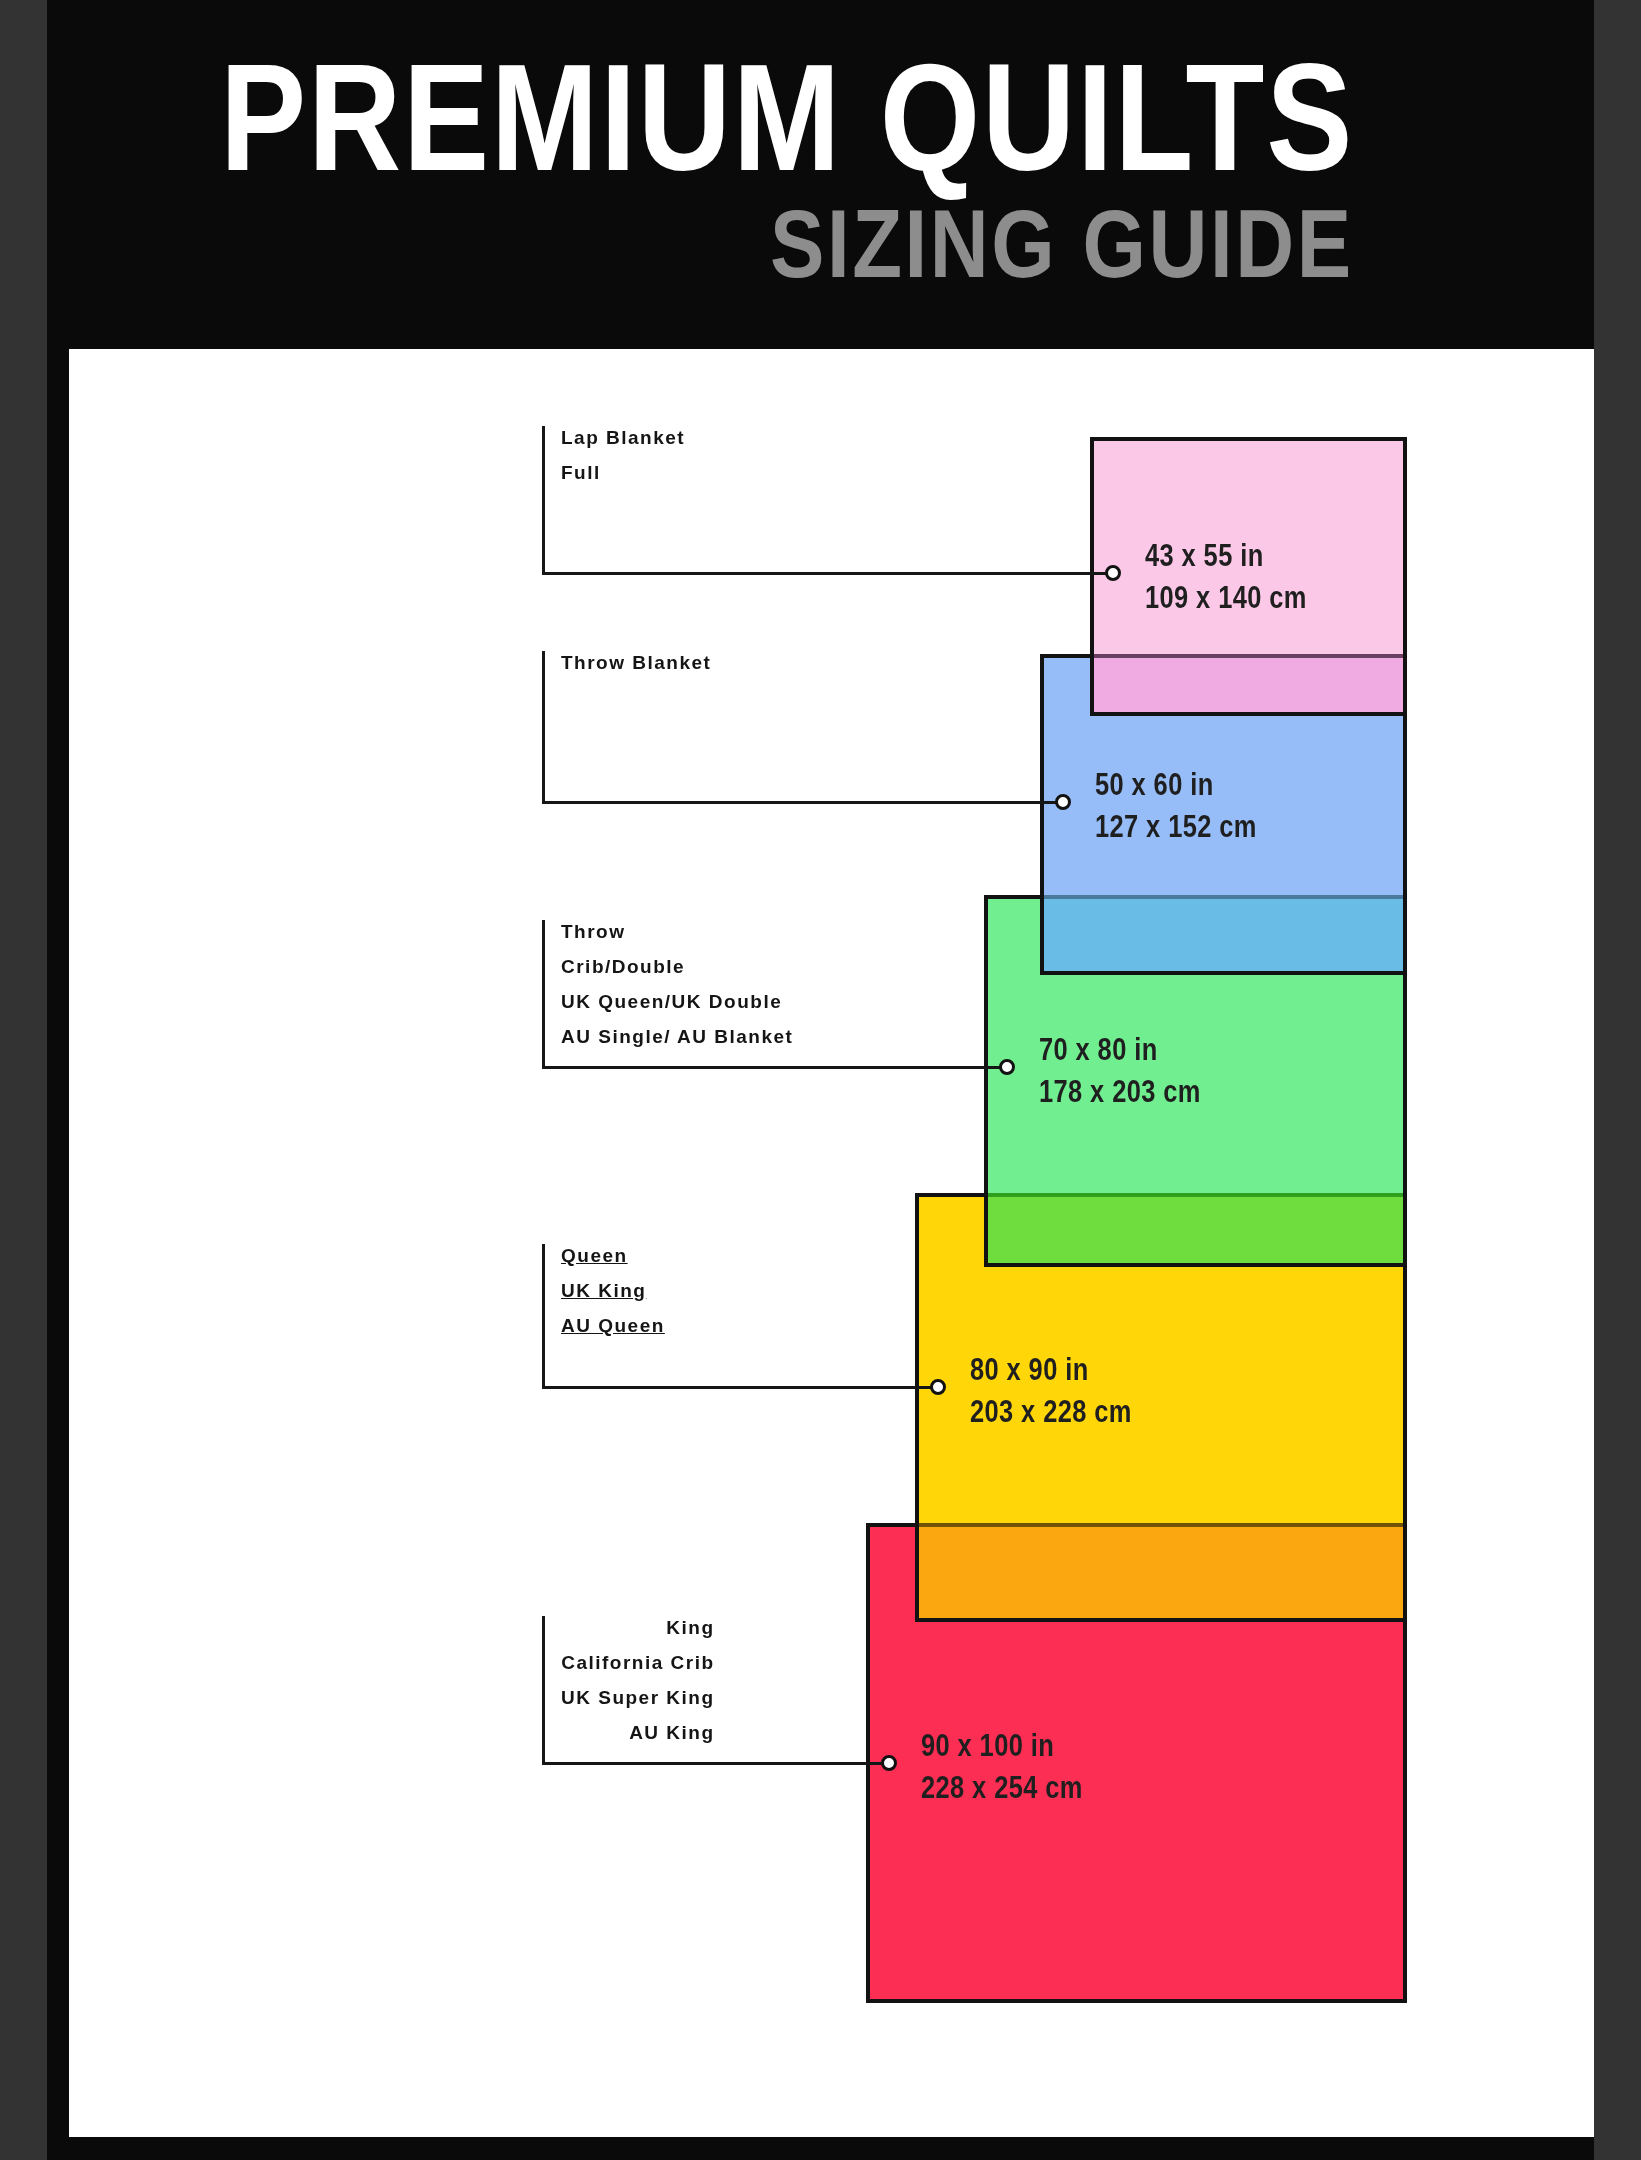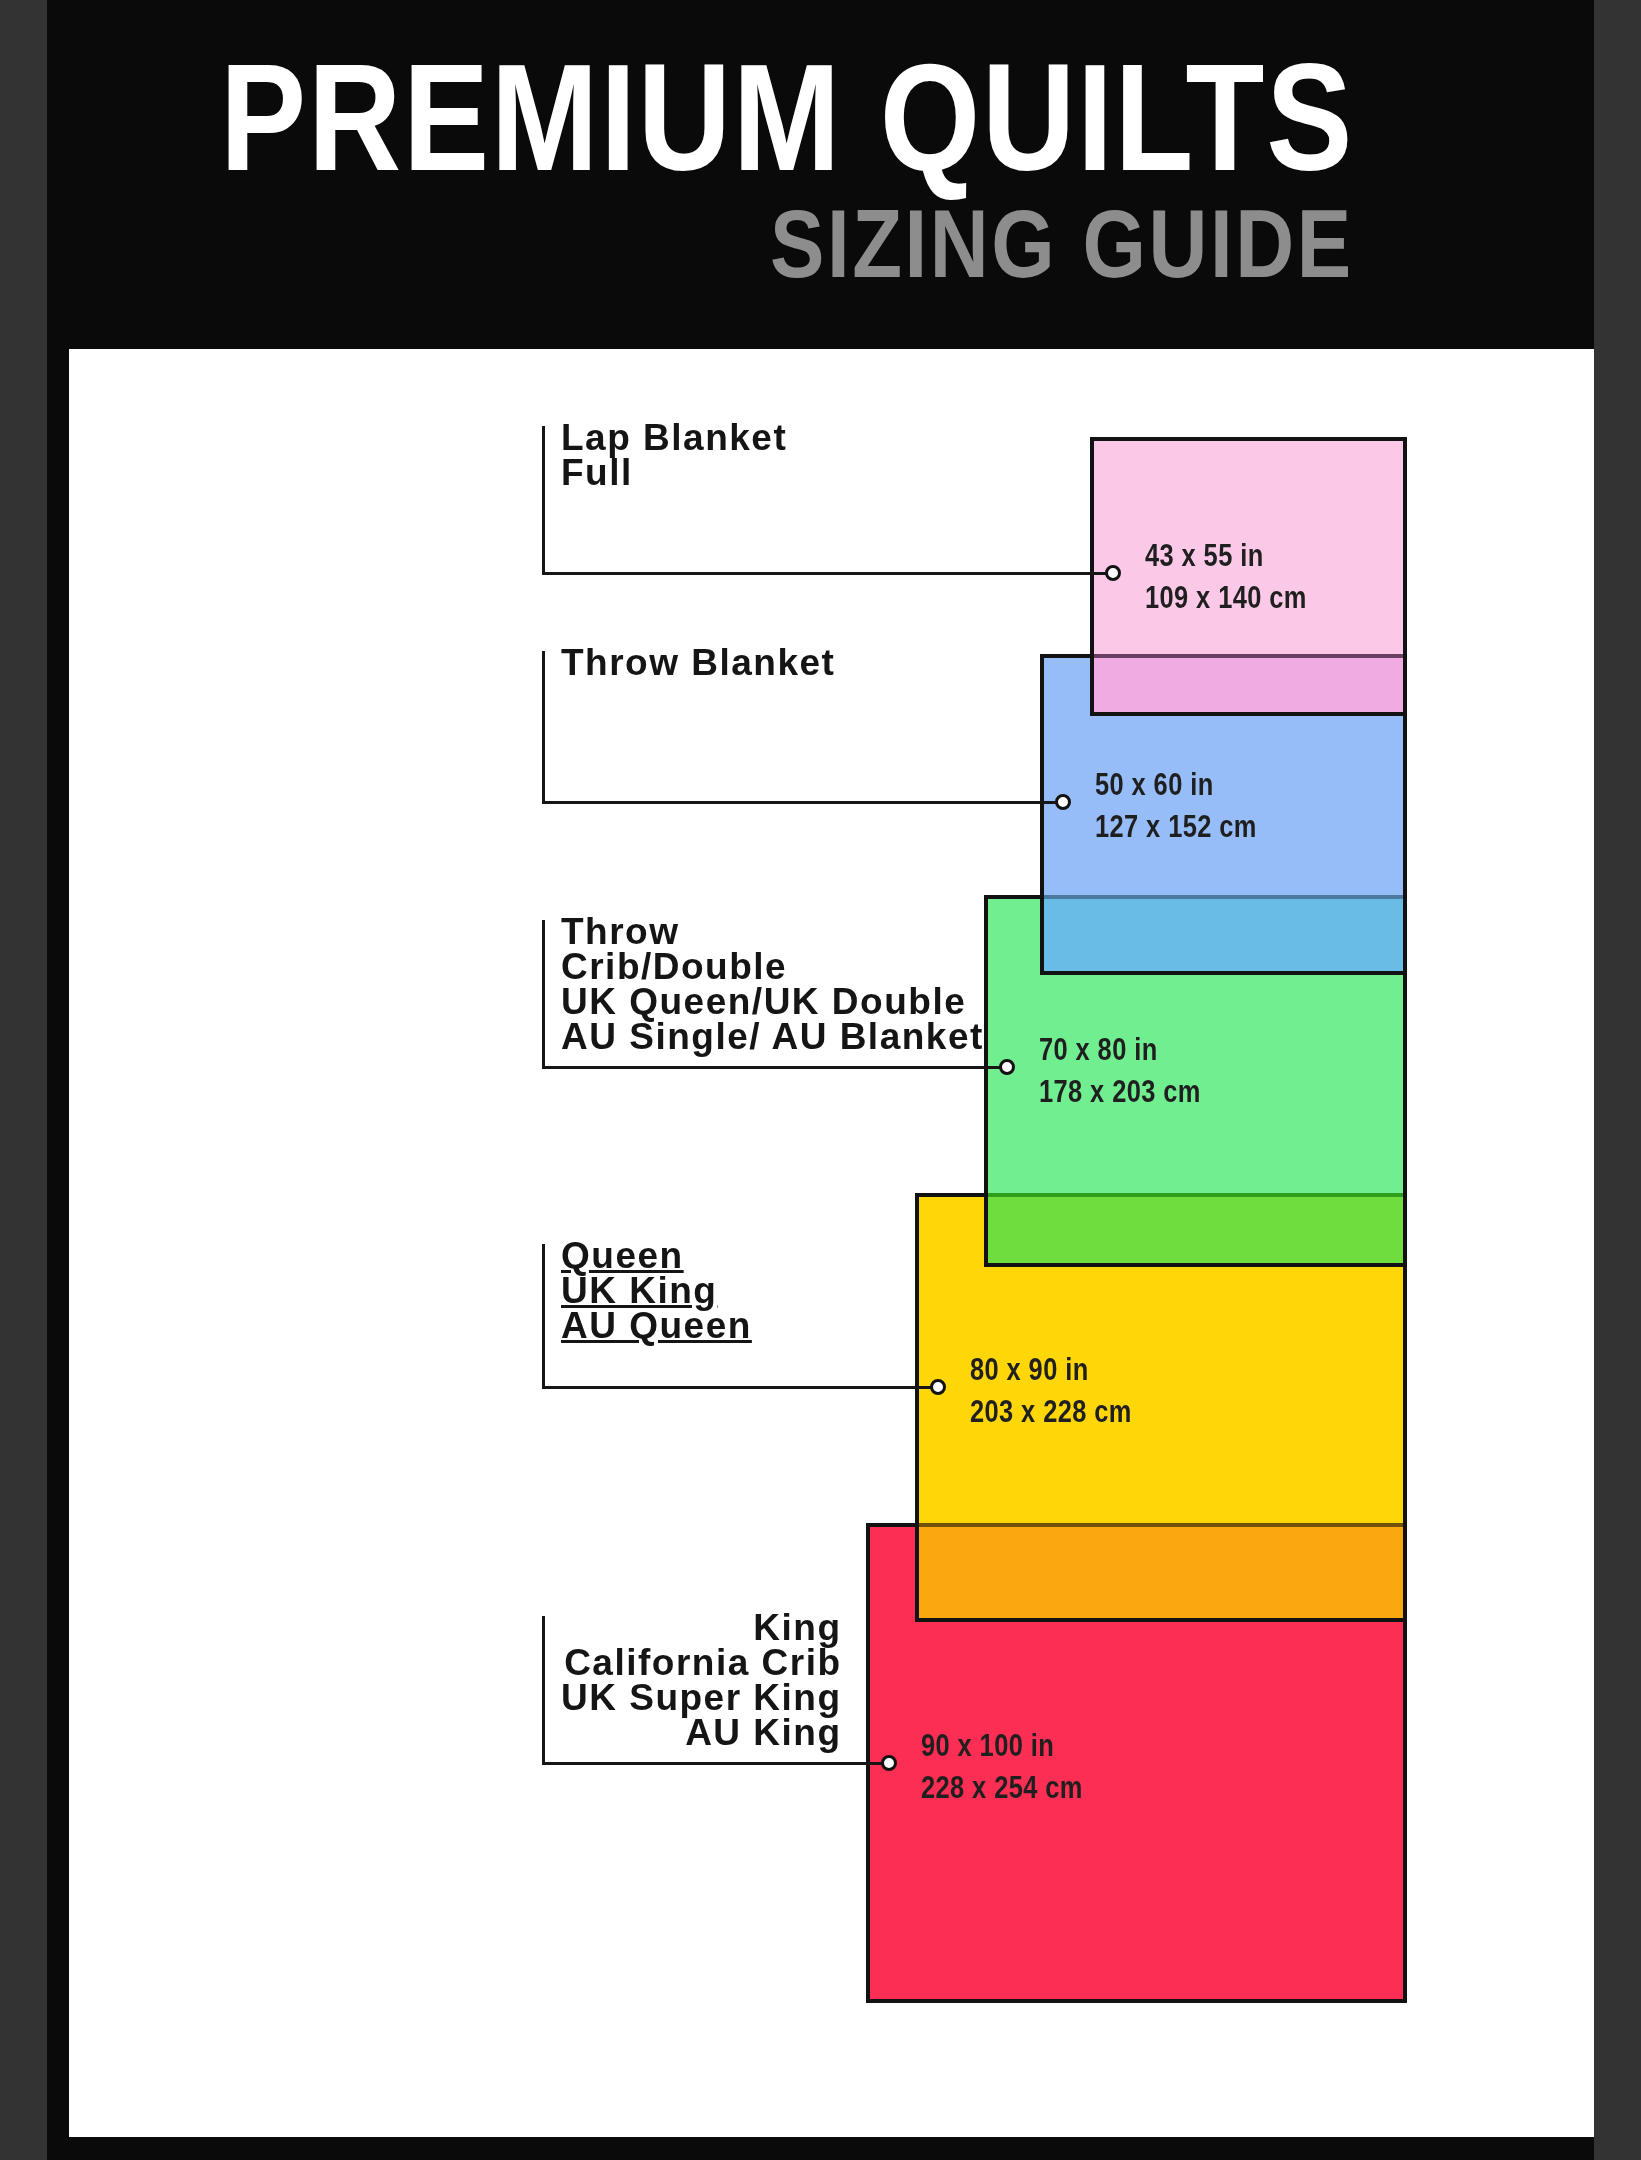--- a/index.html
+++ b/index.html
@@ -23,21 +23,21 @@
   }
   .rect{position:absolute;border:4px solid #121212;box-sizing:border-box;}
   .overlap{position:absolute;left:0;width:100%;box-sizing:border-box;}
   .tick{position:absolute;width:3px;background:#161616;}
   .leader{position:absolute;height:3px;background:#161616;}
   .dot{
     position:absolute;width:10px;height:10px;background:#ffffff;
     border:3px solid #121212;border-radius:50%;box-sizing:content-box;
   }
   .label-block{
-    position:absolute;color:#151515;font-weight:bold;font-size:37px;
+    position:absolute;color:#151515;font-weight:bold;font-size:19px;
     line-height:35px;letter-spacing:1.5px;white-space:nowrap;
   }
   .dim-block{
     position:absolute;color:#1f1f1f;font-weight:bold;font-size:31px;
     line-height:42px;letter-spacing:0.5px;white-space:nowrap;
     transform:scaleX(0.82);transform-origin:left top;
   }
 </style>
 </head>
 <body>

